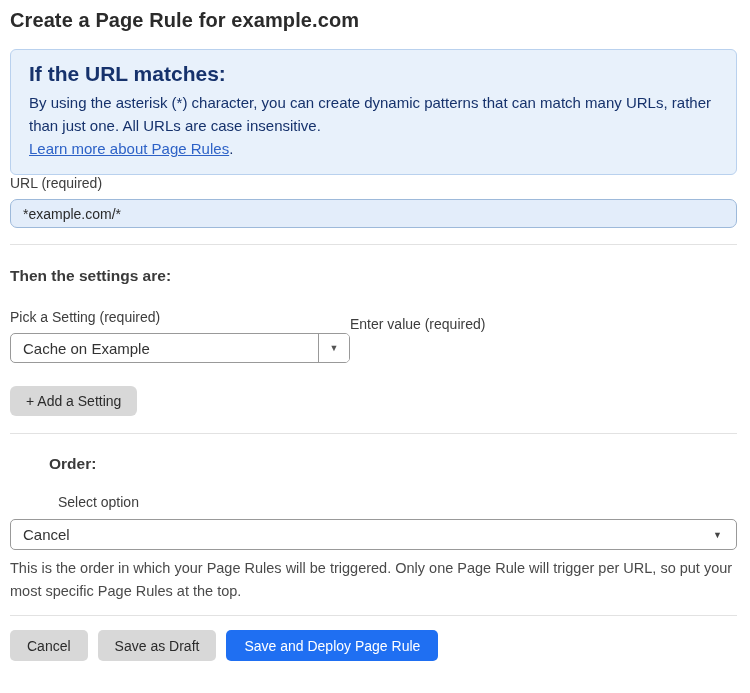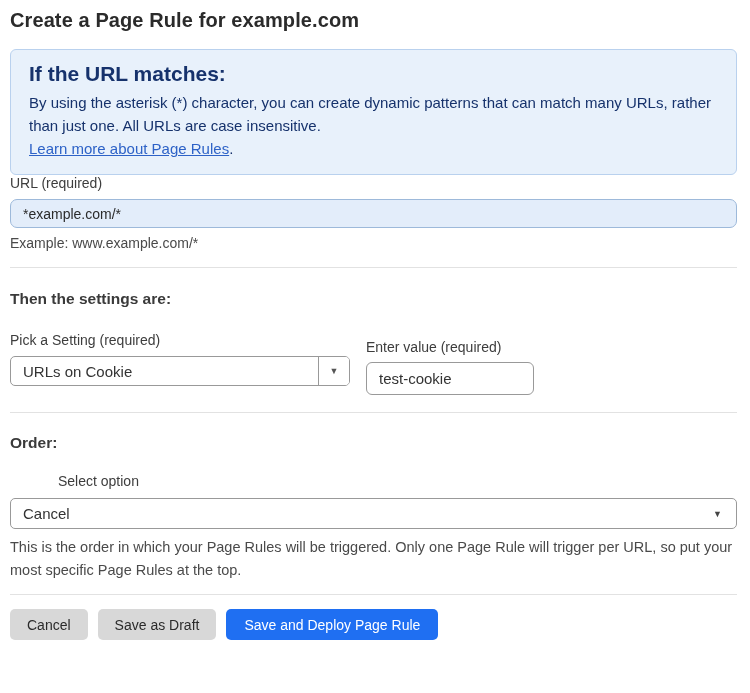--- a/index.html
+++ b/index.html
@@ -37,21 +37,21 @@
   .field-label{font-size:14px;color:var(--text-label);}
   .url-input{
     margin-top:8px;display:block;width:727px;height:29px;
     background:var(--url-input-bg);border:1px solid var(--url-input-border);
     border-radius:7px;padding:0 12px;font-size:14px;color:#2b2b2b;
     font-family:"Liberation Sans","DejaVu Sans",sans-serif;outline:none;
   }
   .field-example{margin-top:7px;font-size:14px;color:var(--text-help);}
   .divider{border:none;border-top:1px solid var(--divider);margin-top:16px;}
   .section-heading{margin-top:22px;font-size:15.5px;font-weight:700;color:#3a3a3a;}
-  .settings-row{display:flex;gap:16px;margin-top:24px;}
+  .settings-row{display:flex;gap:0;margin-top:24px;}
   .setting-col .field-label,.value-col .field-label{margin-top:0;}
   .value-col{margin-top:7px;}
   .dropdown{
     margin-top:8px;width:340px;height:30px;background:#fff;
     border:1px solid var(--field-border);border-radius:5px;
     display:flex;align-items:stretch;cursor:pointer;overflow:hidden;
   }
   .dropdown-value{flex:1;display:flex;align-items:center;padding:0 12px;font-size:15px;color:#333;}
   .dropdown-arrow{
     width:31px;border-left:1px solid var(--field-border);
@@ -62,21 +62,21 @@
     margin-top:7px;display:block;width:168px;height:33px;background:#fff;
     border:1px solid var(--field-border);border-radius:6px;padding:0 12px;
     font-size:15px;color:#333;font-family:"Liberation Sans","DejaVu Sans",sans-serif;outline:none;
   }
   .add-setting-btn{
     margin-top:23px;height:30px;padding:0 16px;background:var(--gray-btn);
     border:none;border-radius:6px;font-size:14px;color:#2b2b2b;cursor:pointer;
     font-family:"Liberation Sans","DejaVu Sans",sans-serif;
   }
   .divider-2{border:none;border-top:1px solid var(--divider);margin-top:17px;}
-  .order-heading{margin-top:21px;font-size:15.5px;font-weight:700;color:#3a3a3a;}
+  .order-heading{margin-top:21px;font-size:15.5px;font-weight:700;color:#3a3a3a;margin-left:39px;}
   .select-label{margin-top:21px;font-size:14px;color:var(--text-label);margin-left:48px;}
   .order-select{
     margin-top:9px;width:727px;height:31px;background:#fff;
     border:1px solid var(--field-border);border-radius:5px;
     display:flex;align-items:center;justify-content:space-between;
     padding:0 14px 0 12px;font-size:15px;color:#333;cursor:pointer;
   }
   .select-arrow{font-size:9px;color:#444;}
   .order-help{margin-top:7px;font-size:14.5px;line-height:23px;color:var(--text-help);max-width:727px;}
   .divider-3{border:none;border-top:1px solid var(--divider);margin-top:12px;}
@@ -96,40 +96,39 @@
   <h1 class="page-title">Create a Page Rule for example.com</h1>
 
   <div class="callout">
     <div class="callout-heading">If the URL matches:</div>
     <div class="callout-body">By using the asterisk (*) character, you can create dynamic patterns that can match many URLs, rather than just one. All URLs are case insensitive.</div>
     <div class="callout-link-row"><a>Learn more about Page Rules</a><span>.</span></div>
   </div>
 
   <div class="field-label">URL (required)</div>
   <input class="url-input" type="text" value="*example.com/*" style="">
-  <div class="field-example">Example: www.example.com/*</div>
 
   <hr class="divider">
 
   <div class="section-heading">Then the settings are:</div>
 
   <div class="settings-row">
     <div class="setting-col">
       <div class="field-label">Pick a Setting (required)</div>
       <div class="dropdown">
-        <div class="dropdown-value">URLs on Cookie</div>
+        <div class="dropdown-value">Cache on Example</div>
         <div class="dropdown-arrow">▼</div>
       </div>
     </div>
     <div class="value-col">
       <div class="field-label">Enter value (required)</div>
-      <input class="value-input" type="text" value="test-cookie" style="">
     </div>
   </div>
 
+  <button class="add-setting-btn">+ Add a Setting</button>
 
   <hr class="divider-2">
 
   <div class="order-heading">Order:</div>
   <div class="select-label">Select option</div>
   <div class="order-select">
     <span>Cancel</span>
     <span class="select-arrow">▼</span>
   </div>
   <div class="order-help">This is the order in which your Page Rules will be triggered. Only one Page Rule will trigger per URL, so put your most specific Page Rules at the top.</div>

